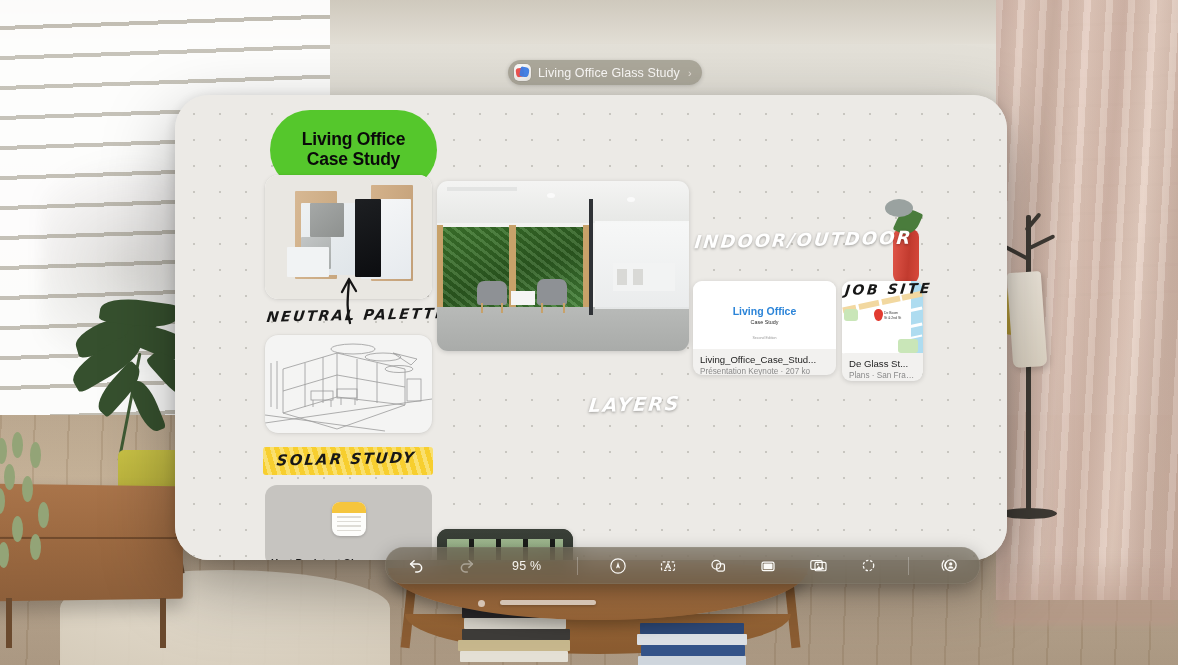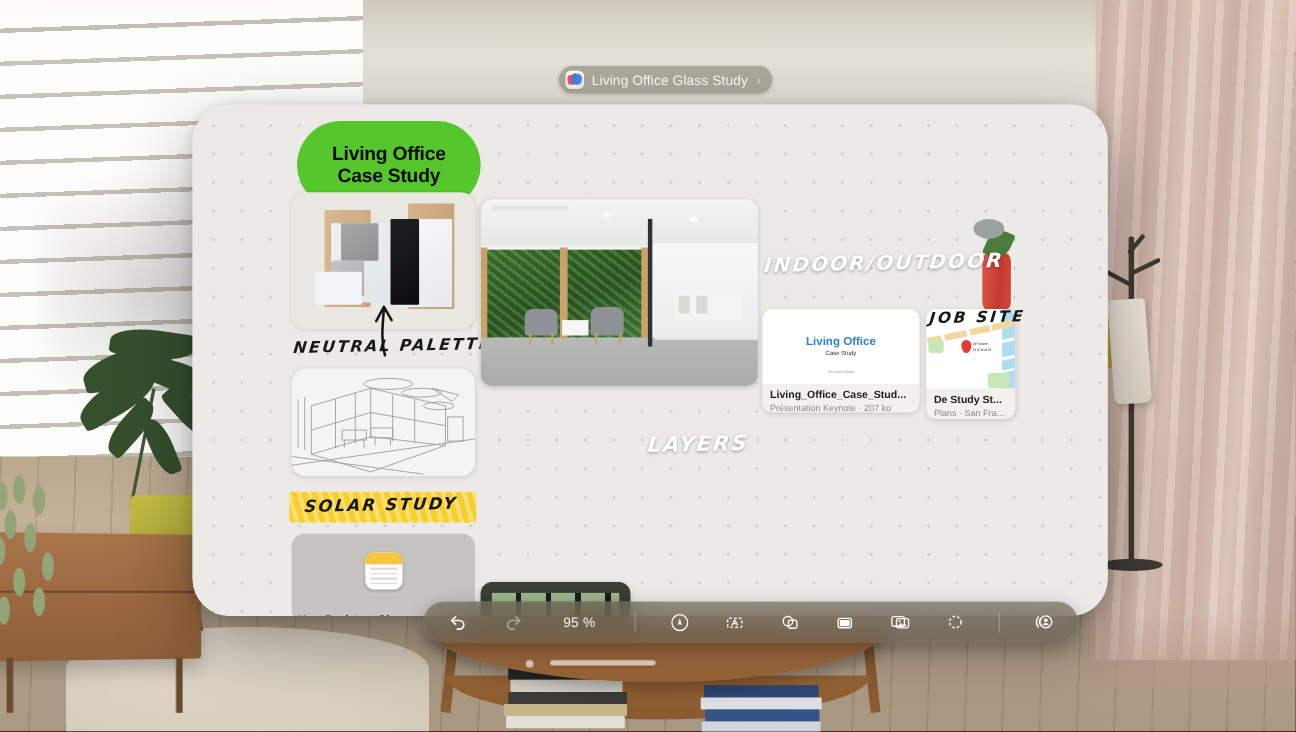--- a/index.html
+++ b/index.html
@@ -212,21 +212,21 @@
     box-shadow: 0 2px 8px rgba(0,0,0,.22);
     padding: 6px;
   }
   .sticky .gap { height: 9px; }
 
   
   .filecard { background: #f2f1ef; border-radius: 9px; overflow: hidden;
     box-shadow: 0 1px 5px rgba(0,0,0,.15); }
   .filecard .thumb { background: #ffffff; width: 100%; }
   .filecard .meta { padding: 5px 7px 7px; }
-  .filecard .fname { font-size: 9.6px; font-weight: bold; color: #1d1d1d;
+  .filecard .fname { font-size: 9.6px; font-weight: normal; color: #1d1d1d;
     white-space: nowrap; overflow: hidden; text-overflow: ellipsis; }
   .filecard .fsub { font-size: 8.2px; color: #8a8a8a; margin-top: 2px;
     white-space: nowrap; overflow: hidden; text-overflow: ellipsis; }
 
   .kn-title { color: #2b84d8; font-size: 10.5px; font-weight: bold; text-align: center; }
   .kn-sub { color: #2a2a2a; font-size: 5.4px; text-align: center; margin-top: 2px; }
   .kn-foot { color: #9a9a9a; font-size: 3.6px; text-align: center; }
 
   
   .map { position: relative; background: #eceae2; }
@@ -503,21 +503,21 @@
           <div class="road" style="left:16px; top:0; width:2.5px; height:72px; transform:rotate(-12deg);"></div>
           <div class="road" style="left:40px; top:0; width:2.5px; height:72px; transform:rotate(-12deg);"></div>
           <div class="road" style="left:62px; top:0; width:2px; height:72px; transform:rotate(-12deg);"></div>
           <div class="park" style="left:2px; top:28px; width:14px; height:12px;"></div>
           <div class="park" style="left:56px; top:58px; width:20px; height:14px;"></div>
           <div class="pin" style="left:32px; top:28px;"></div>
           <div class="pinlabel" style="left:42px; top:30px;">De Boom</div>
           <div class="pinlabel" style="left:42px; top:35px;">St &amp; 2nd St</div>
         </div>
         <div class="meta">
-          <div class="fname">De Study St...</div>
+          <div class="fname">De Glass St...</div>
           <div class="fsub">
             <span style="font-size:7px;"></span><span>Plans · San Fran...</span>
           </div>
         </div>
       </div>
 
       <div class="item hand hand-dark" style="left:670px; top:186px; font-size:14px; letter-spacing:2.5px;">JOB SITE</div>
 
     </div>
   </div>

